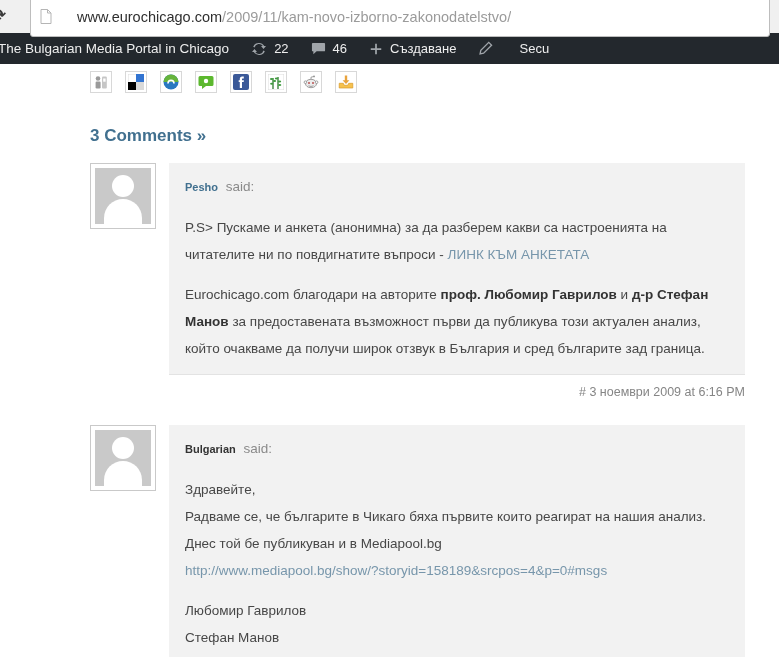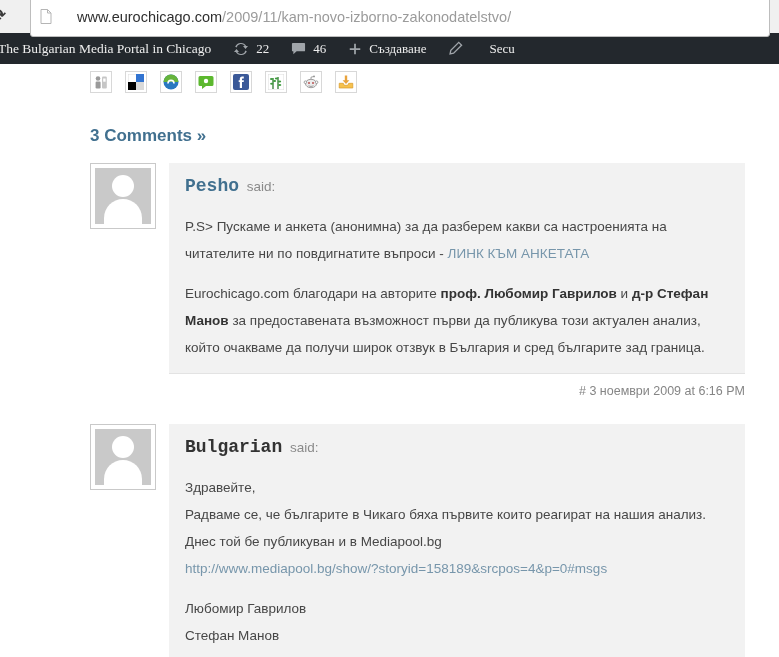--- a/index.html
+++ b/index.html
@@ -10,21 +10,21 @@
   .chrome { height:33px; background:#f0f0f0; display:flex; align-items:center; position:relative; }
   .chrome-partial { position:absolute; left:-8px; top:5px; font-size:17px; color:#3a3a3a; font-weight:bold; }
   .address-bar { margin:0 9px 0 30px; flex:1; height:40px; border:1px solid #bdbdbd; border-radius:3px;
     background:#fff; display:flex; align-items:center; gap:25px; padding:0 9px; }
   .url { font-size:14.5px; white-space:nowrap; overflow:hidden; }
   .url-host { color:#2f2f2f; }
   .url-path { color:#9b9b9b; }
 
   
   .admin-bar { height:31px; background:var(--admin-bar-bg,#23282d); display:flex; align-items:center;
-    color:#eee; font-size:13px; white-space:nowrap; overflow:hidden;font-family:Liberation Serif, serif; }
+    color:#eee; font-size:13px; white-space:nowrap; overflow:hidden; }
   .ab-item { display:flex; align-items:center; gap:7px; margin-left:22px; cursor:pointer; flex:0 0 auto; }
   .ab-site { margin-left:-2px; font-size:13.5px; }
   .ab-icon { display:inline-flex; }
   .ab-right { margin-left:26px; }
 
   
   .share-row { display:flex; gap:13px; margin:7px 0 0 90px; }
   .share-icon { width:22px; height:22px; padding:2px; border:1px solid #d8d8d8; background:#fff;
     display:inline-flex; cursor:pointer; }
   .share-icon svg { width:100%; height:100%; }
@@ -36,21 +36,21 @@
   .comment-row { display:flex; align-items:flex-start; margin:0 34px 0 90px; }
   .avatar { flex:0 0 auto; width:56px; height:56px; background:#fff; border:1px solid #c9c9c9;
     padding:4px; margin-right:13px; box-sizing:content-box; }
   .avatar-img { width:56px; height:56px; background:#c9c9c9; position:relative; overflow:hidden; }
   .avatar-img::before { content:""; position:absolute; top:7px; left:50%; transform:translateX(-50%);
     width:22px; height:22px; background:#fff; border-radius:50%; }
   .avatar-img::after { content:""; position:absolute; top:31px; left:50%; transform:translateX(-50%);
     width:38px; height:30px; background:#fff; border-radius:19px 19px 4px 4px; }
   .comment-bubble { flex:1; background:var(--comment-bg,#f2f2f2); padding:10px 16px 12px;
     line-height:27px; font-size:13.5px; color:#474747; border-bottom:1px solid #e3e3e3; min-width:0; }
-  .comment-author { font-weight:bold; font-size:18px; color:#333;font-family:Liberation Mono, monospace; }
+  .comment-author { font-weight:bold; font-size:11px; color:#333; }
   .author-link { color:var(--accent-heading,#41708f); cursor:pointer; }
   .comment-said { color:#8a8a8a; margin-left:4px; }
   .comment-body p { margin:13px 0 0; }
   .seg-bold { font-weight:bold; color:#333; }
   a.comment-link { color:var(--comment-link,#7796ab); text-decoration:none; cursor:pointer; }
   .comment-date { text-align:right; margin:10px 34px 0 90px; font-size:12.5px; color:#858585; cursor:pointer; }
 </style>
 </head>
 <body>
 

